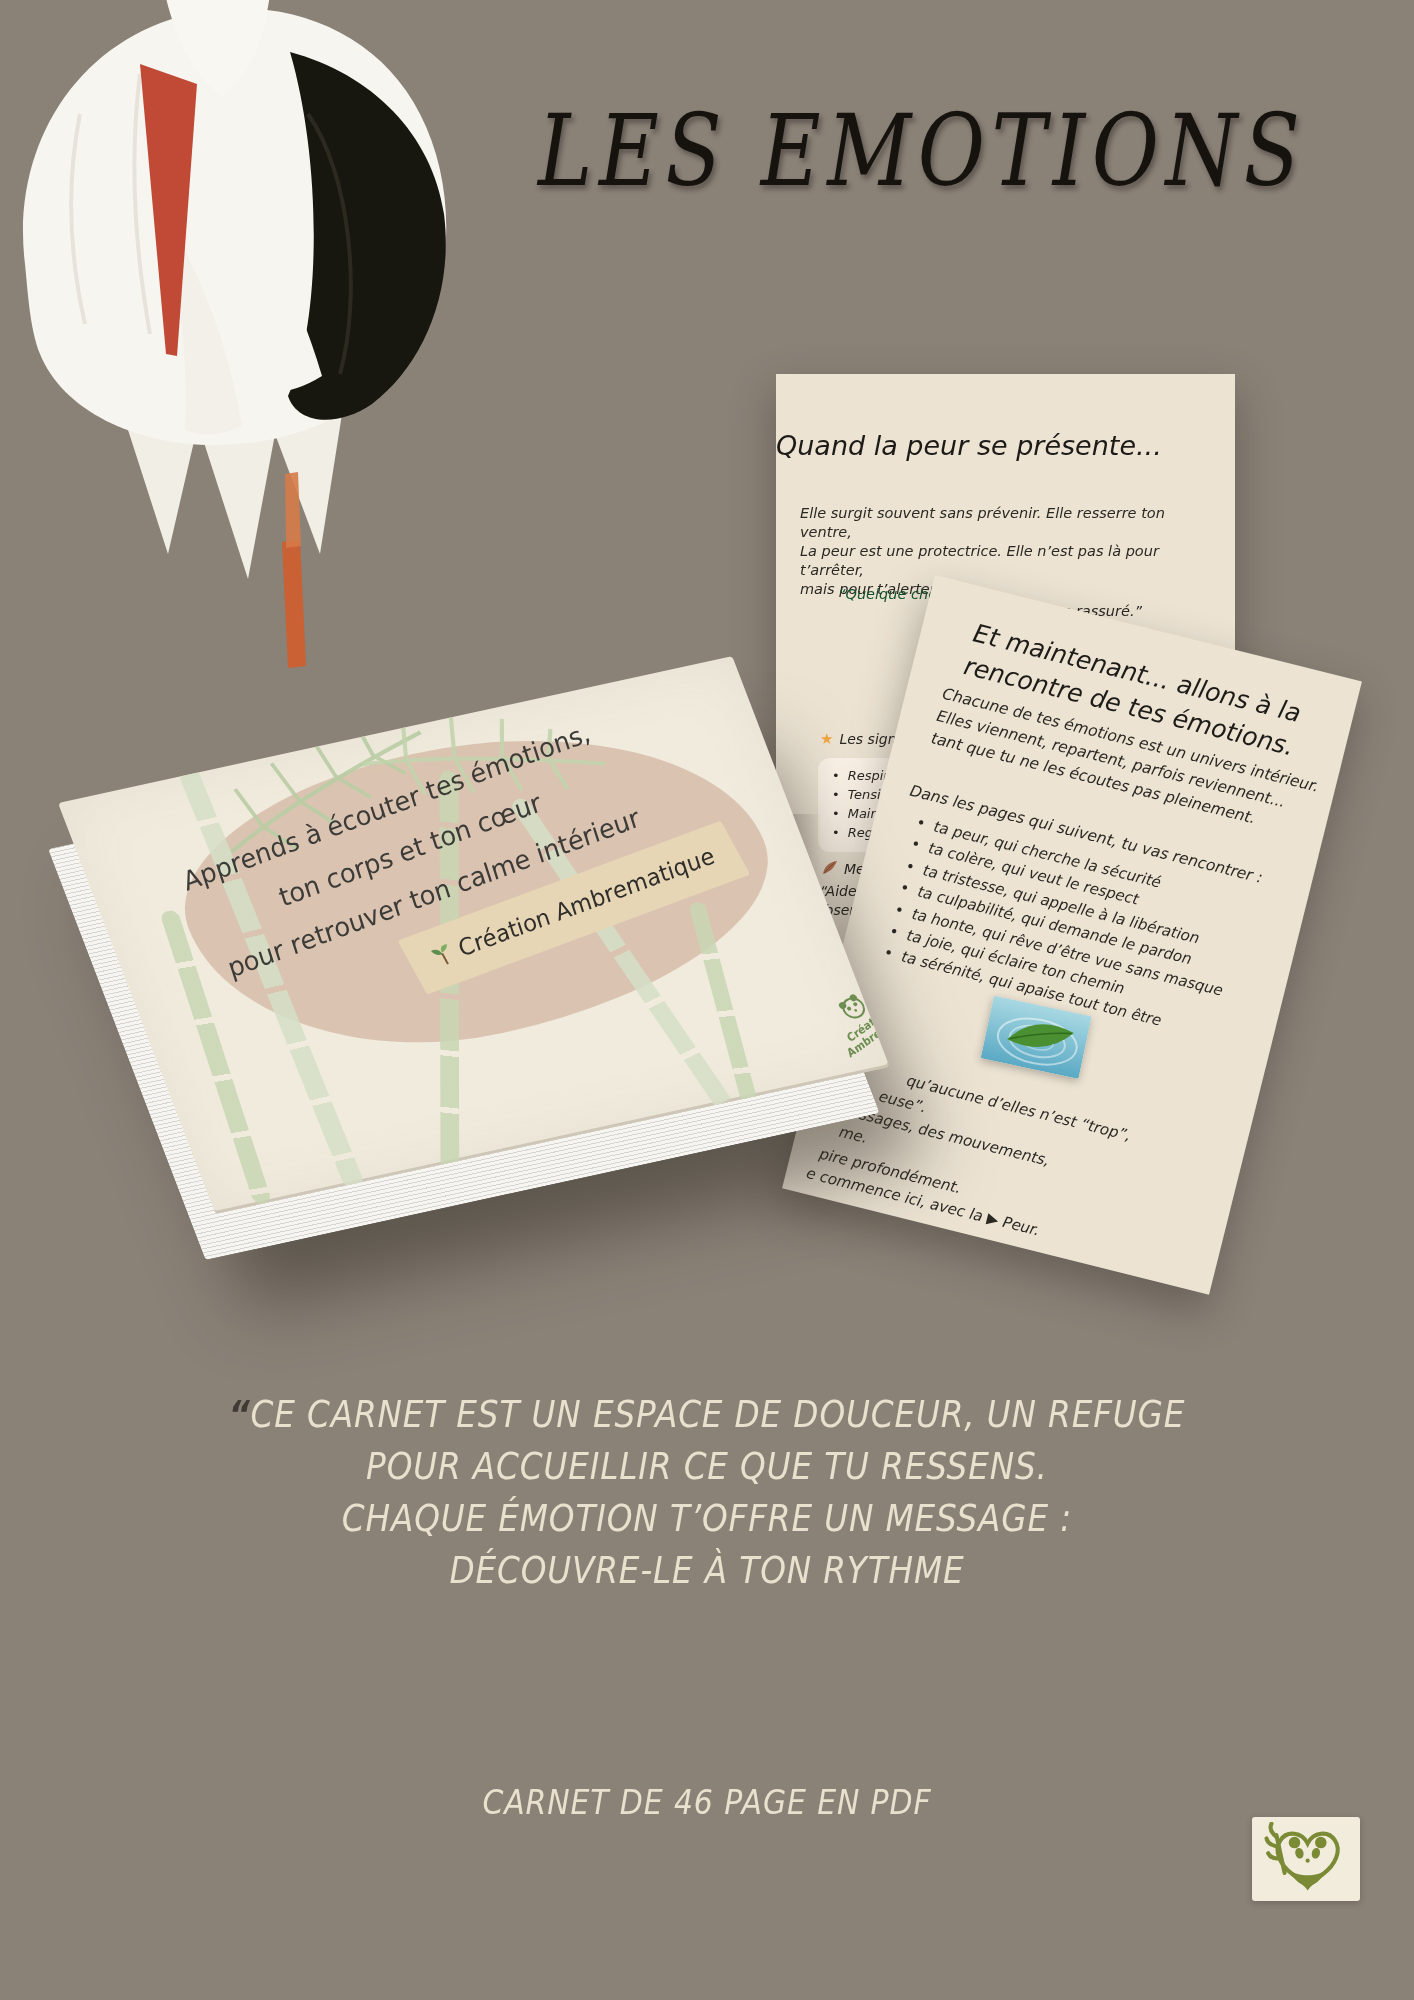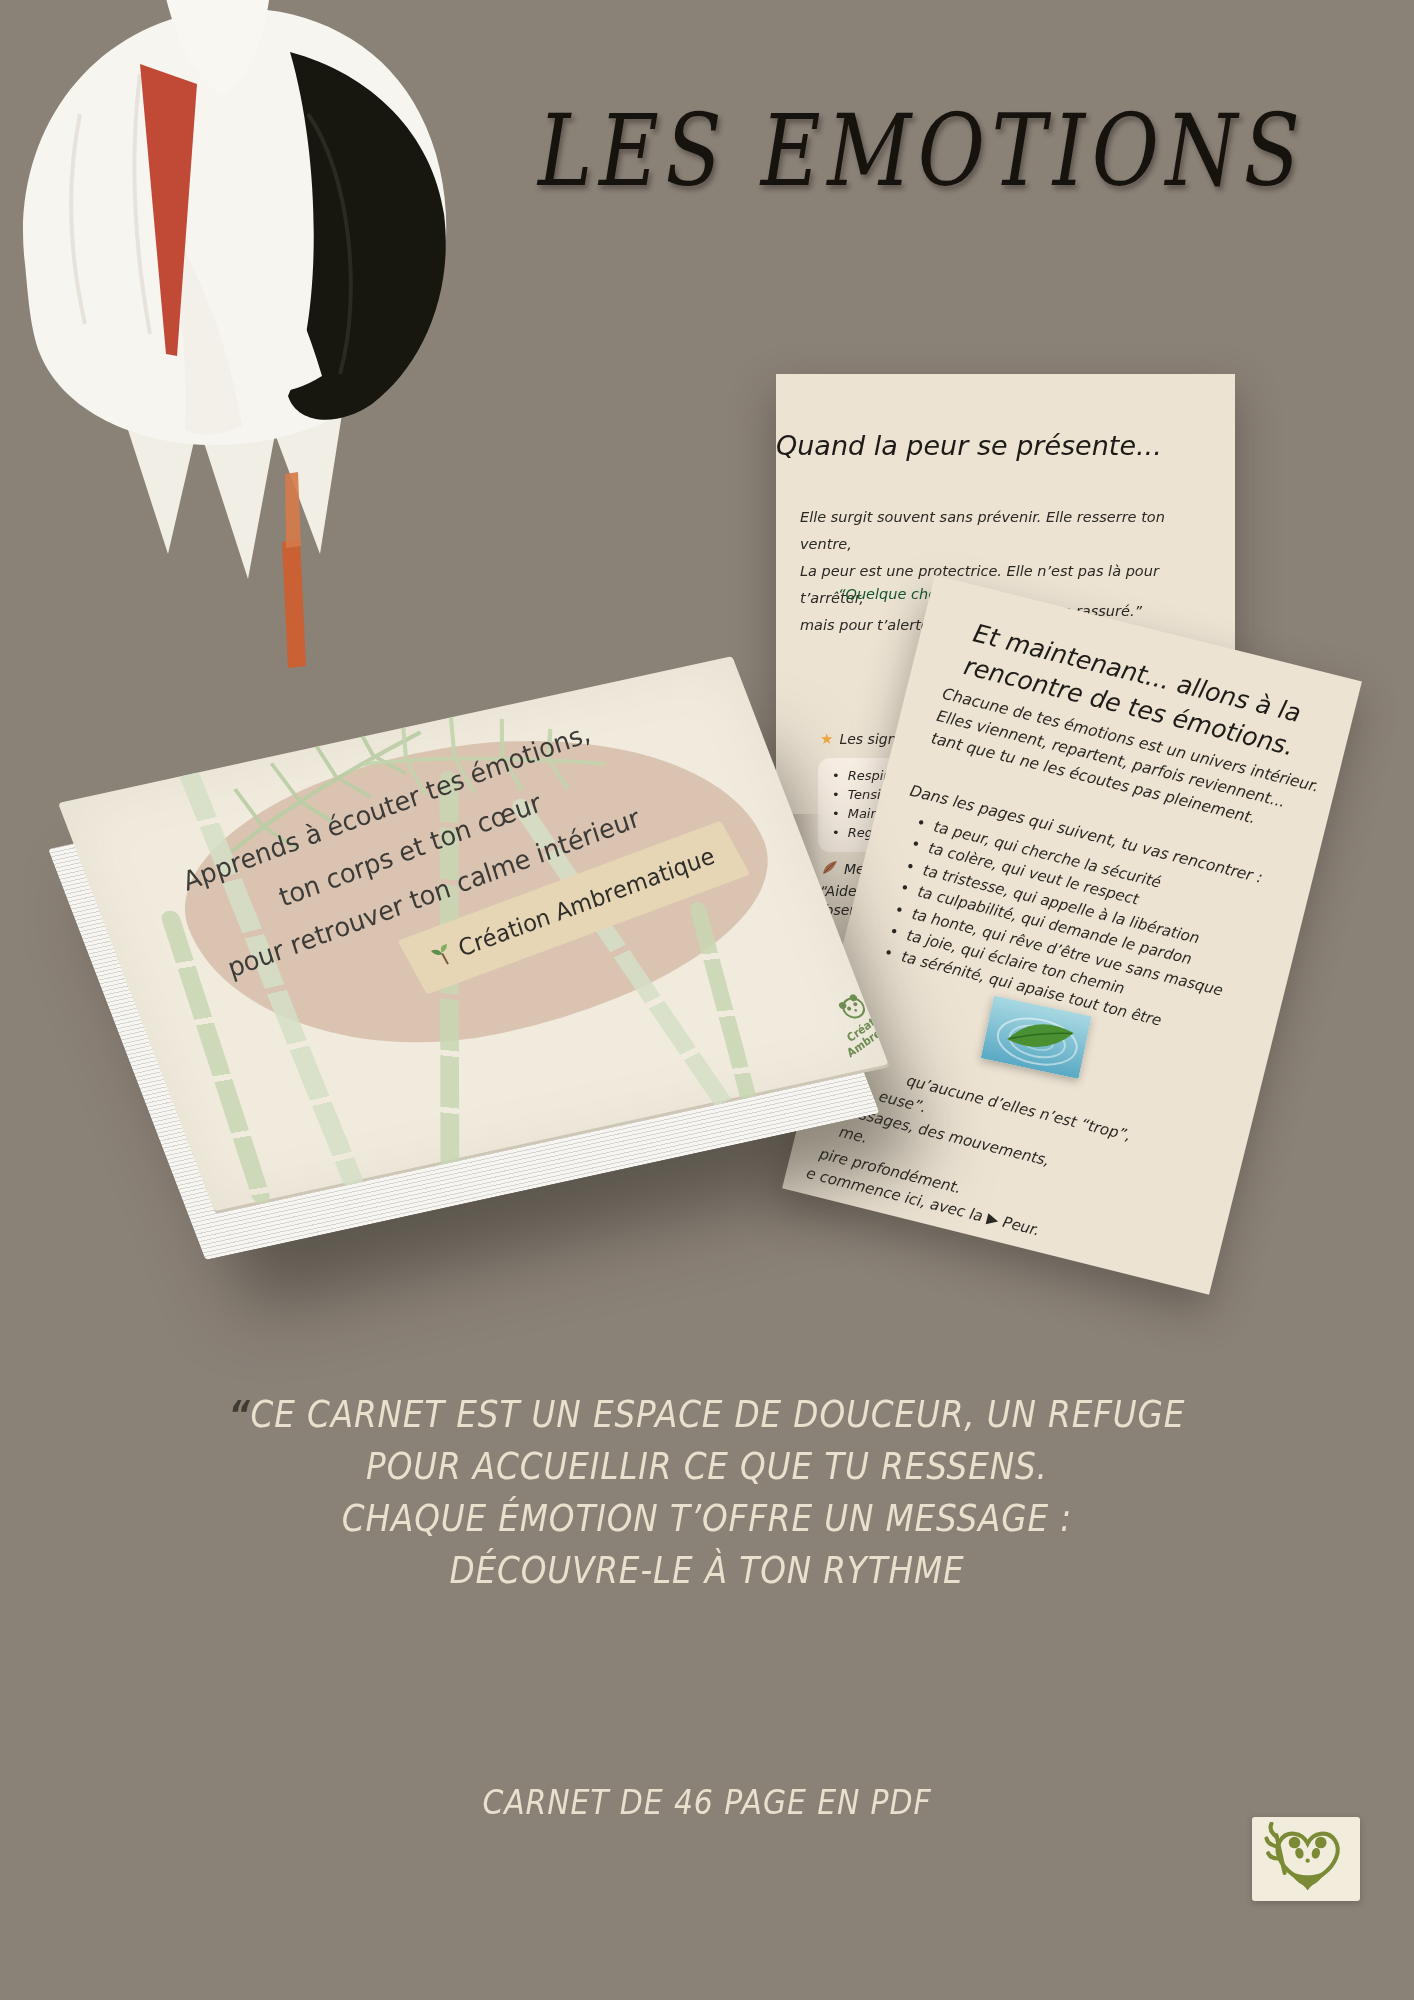--- a/index.html
+++ b/index.html
@@ -11,21 +11,21 @@
     font-size:100px;letter-spacing:8px;color:#16130f;transform:scaleX(.82);transform-origin:left top;
     text-shadow:3px 4px 6px rgba(30,25,20,.4);white-space:nowrap;}
 
   
   #stork{position:absolute;left:-10px;top:-6px;width:480px;height:690px;}
 
   
   #page1{position:absolute;left:776px;top:374px;width:459px;height:640px;background:#ece3d3;
     box-shadow:0 18px 40px rgba(40,36,30,.35);z-index:3;}
   #p1-title{position:absolute;top:56px;left:0;width:100%;text-align:left;font-size:27px;color:#1d1b18;}
-  #p1-body{position:absolute;top:130px;left:24px;width:392px;font-size:14.5px;line-height:27px;color:#2a2823;}
+  #p1-body{position:absolute;top:130px;left:24px;width:392px;font-size:14.5px;line-height:19px;color:#2a2823;}
   #p1-quote-left{position:absolute;top:212px;left:26px;font-size:14.5px;color:#14532d;white-space:nowrap;margin-left:36px;}
   #p1-quote-right{position:absolute;top:229px;left:252px;font-size:14.5px;color:#2a2823;white-space:nowrap;}
   #p1-signals-row{position:absolute;top:356px;left:44px;font-size:14px;color:#2a2823;white-space:nowrap;}
   .star{color:#f0a844;font-size:15px;margin-right:6px;}
   #p1-signal-box{position:absolute;top:384px;left:42px;width:150px;height:94px;background:#fbf2e7;
     border-radius:12px;padding:8px 0 0 14px;box-sizing:border-box;}
   .sig{font-size:13px;line-height:19px;color:#2a2823;white-space:nowrap;}
   .sig .dot{margin-right:8px;}
   #p1-message-row{position:absolute;top:486px;left:46px;font-size:14px;white-space:nowrap;}
   #p1-msg-quote{position:absolute;top:509px;left:44px;font-size:14px;white-space:nowrap;}

